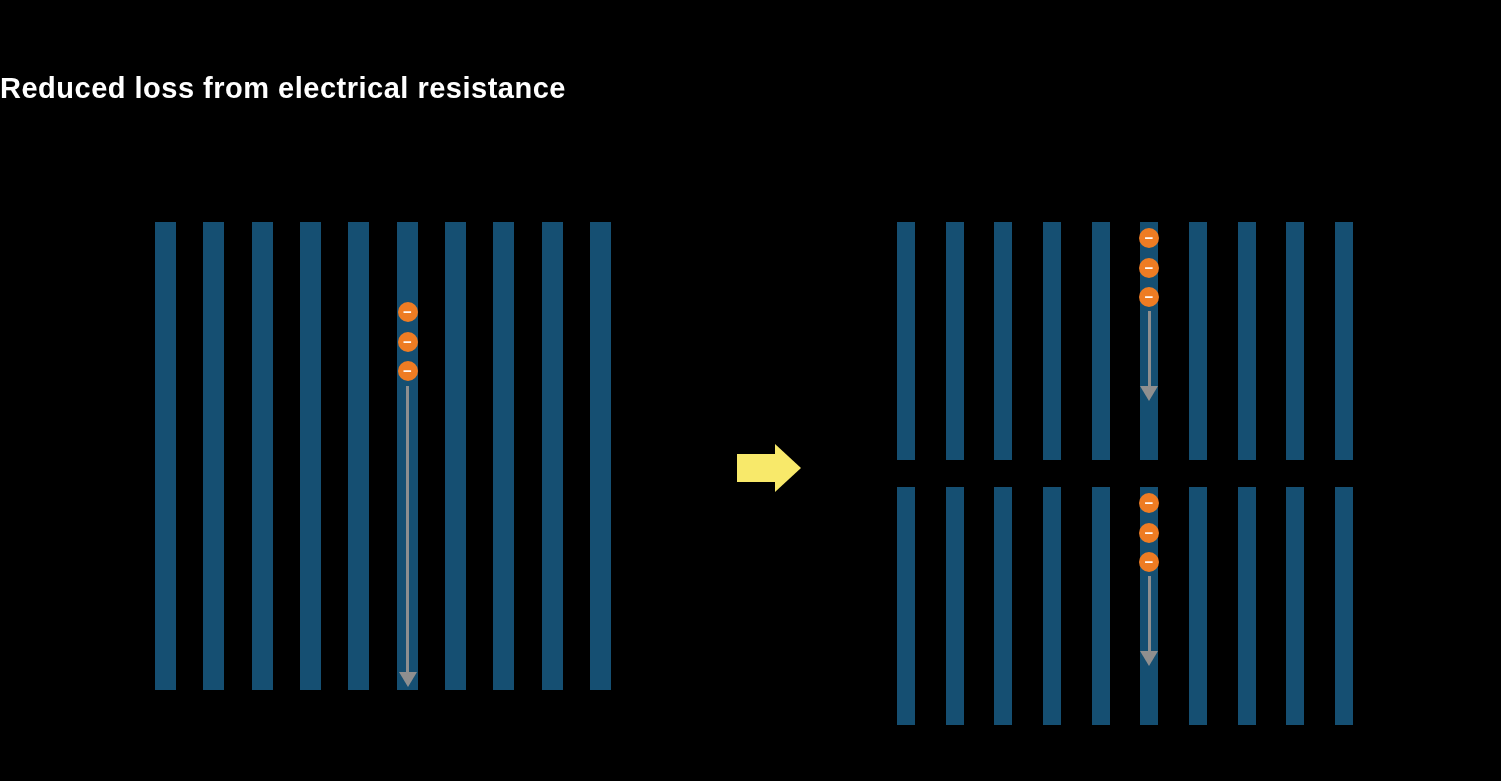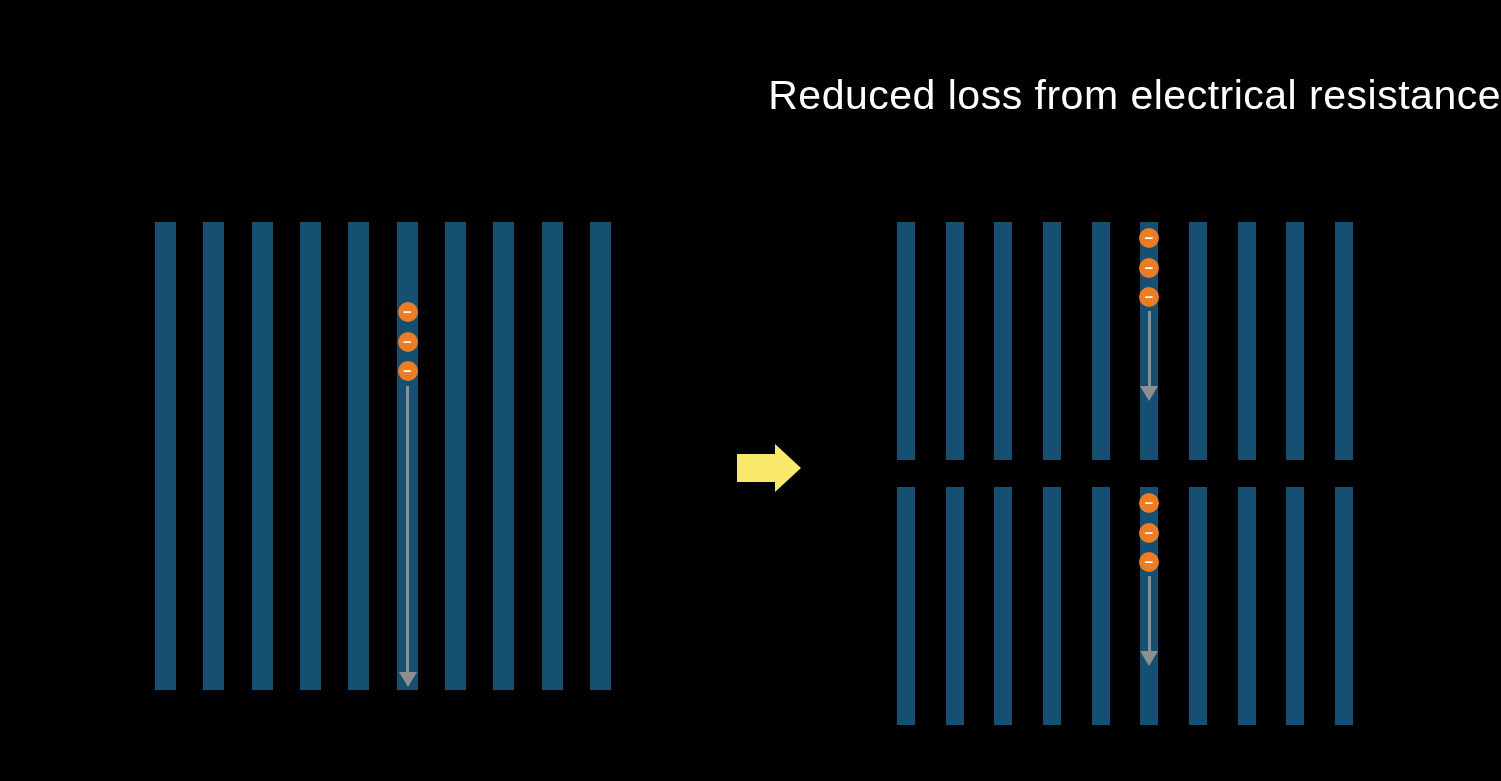--- a/index.html
+++ b/index.html
@@ -13,24 +13,24 @@
     height: 781px;
     background: var(--background, #000000);
     overflow: hidden;
     font-family: "Liberation Sans", sans-serif;
   }
   .title {
     position: absolute;
     top: 72px;
     left: 0;
     width: 100%;
-    text-align: right;
+    text-align: left;
     color: var(--title, #ffffff);
-    font-size: 41px;
-    font-weight: normal;
+    font-size: 29px;
+    font-weight: bold;
     letter-spacing: 0.5px;
   }
   .bar-group {
     position: absolute;
     display: flex;
     justify-content: space-between;
   }
   #left-group   { left: 155px; top: 222px; width: 456px; height: 468px; }
   #right-top    { left: 897px; top: 222px; width: 456px; height: 238px; }
   #right-bottom { left: 897px; top: 487px; width: 456px; height: 238px; }

